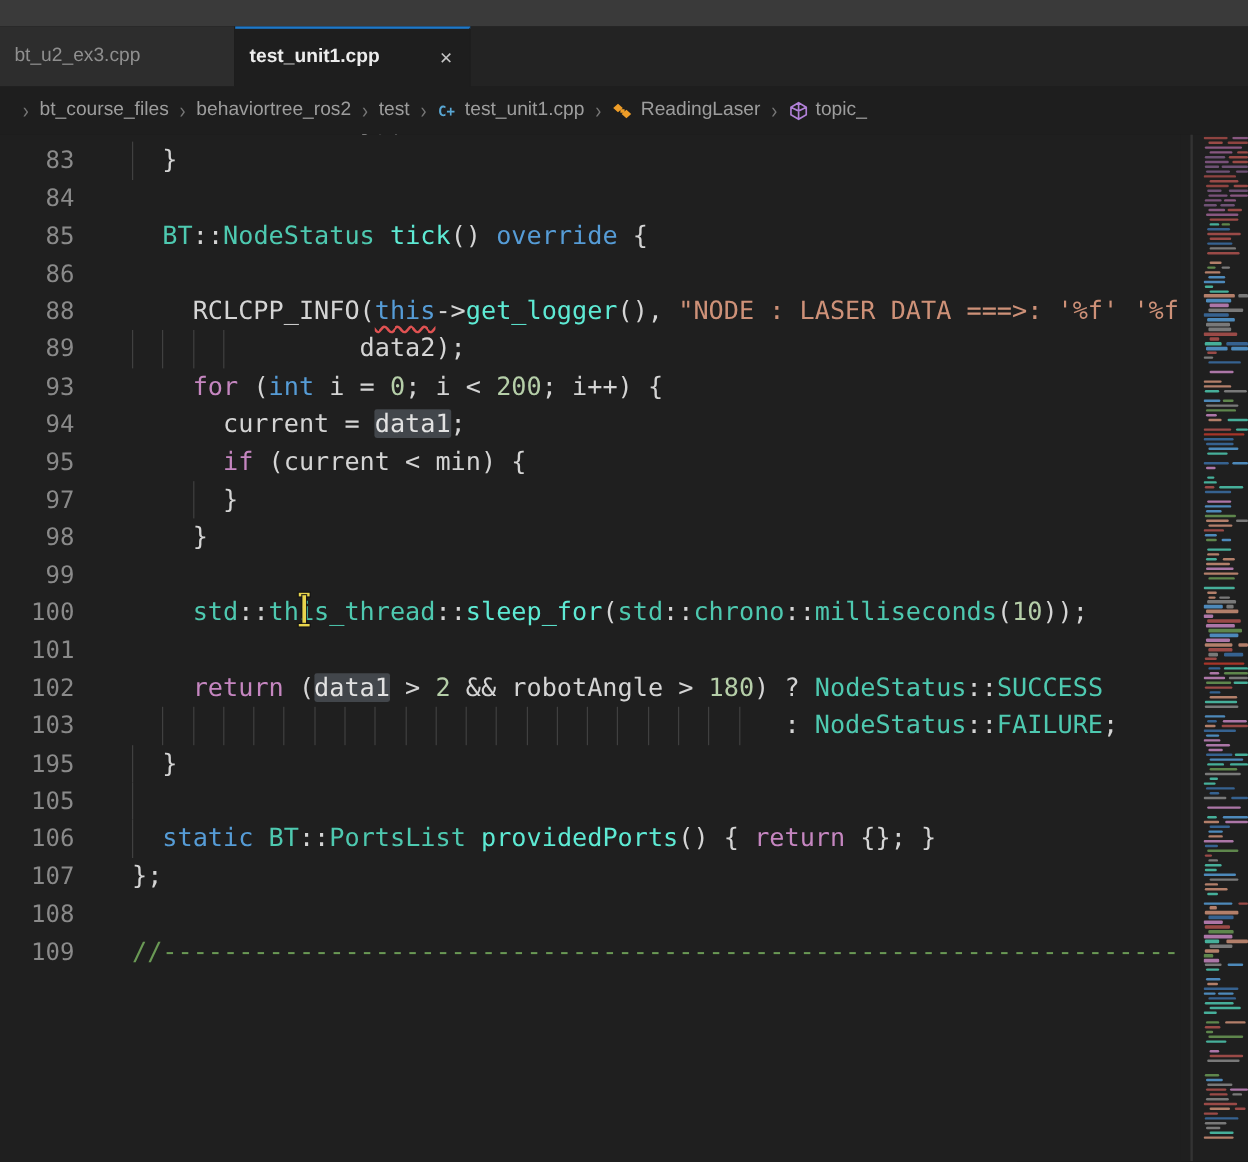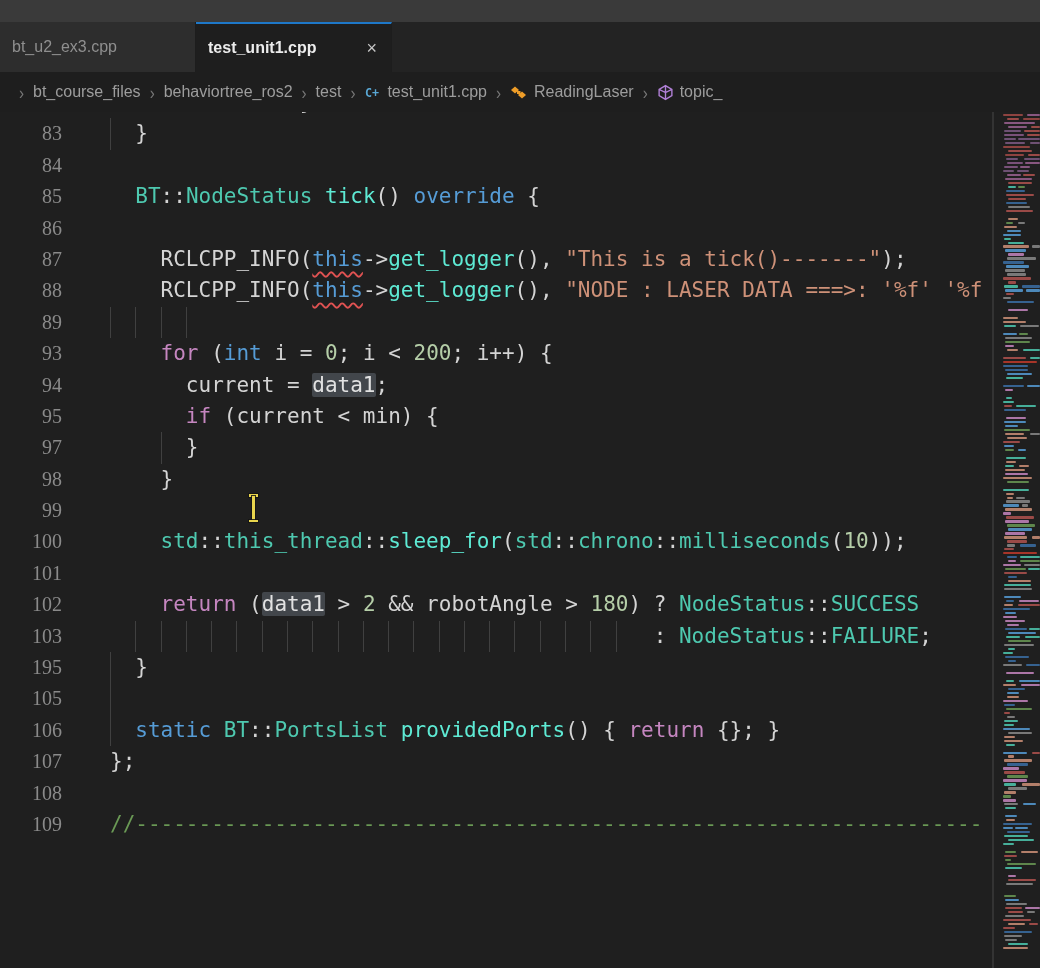--- a/index.html
+++ b/index.html
@@ -24,21 +24,21 @@
                  white-space:nowrap; overflow:hidden; }
   .crumb { display:flex; align-items:center; cursor:pointer; }
   .crumb-sep { color:#767676; font-size:15px; margin:0 9px; transform:scaleY(1.25); display:inline-block; }
   .crumb-icon { display:inline-flex; margin-right:6px; align-items:center; }
 
   
   .editor { position:absolute; left:0; top:112px; width:1040px; height:856px; background:#1f1f1f; overflow:hidden; }
   .code-scroll { position:absolute; left:0; top:-25px; width:1000px; }
   .code-line { position:relative; height:31.4px; line-height:31.4px; white-space:pre;
                font-family:"DejaVu Sans Mono", monospace; font-size:21px; color:#d4d4d4; }
-  .gutter { position:absolute; left:0; top:0; width:62px; text-align:right; color:#8a8a8a; font-size:20px;font-family:Liberation Serif, serif; }
+  .gutter { position:absolute; left:0; top:0; width:62px; text-align:right; color:#8a8a8a; font-size:20px; }
   .ltext { position:absolute; left:110px; top:0; }
   .guide { position:absolute; top:0; width:1px; height:31.4px; background:#404040; }
 
   .tk-pl  { color:#d4d4d4; }
   .tk-kw  { color:#569cd6; }
   .tk-ctl { color:#c586c0; }
   .tk-ty  { color:#4ec9b0; }
   .tk-fn  { color:#5eead4; }
   .tk-str { color:#ce9178; }
   .tk-num { color:#b5cea8; }
@@ -120,23 +120,22 @@
       </span>
     </div>
 
   <div class="editor">
     <div class="code-scroll" id="code">
         <div class="code-line"><span class="gutter"></span><span class="ltext"><span class="tk-pl">               });</span></span></div>
         <div class="code-line"><span class="gutter">83</span><span class="guide" style="left: 110px;"></span><span class="ltext"><span class="tk-pl">  }</span></span></div>
         <div class="code-line"><span class="gutter">84</span><span class="ltext"></span></div>
         <div class="code-line"><span class="gutter">85</span><span class="ltext"><span class="tk-pl">  </span><span class="tk-ty">BT</span><span class="tk-pl">::</span><span class="tk-ty">NodeStatus</span><span class="tk-pl"> </span><span class="tk-fn">tick</span><span class="tk-pl">() </span><span class="tk-kw">override</span><span class="tk-pl"> {</span></span></div>
         <div class="code-line"><span class="gutter">86</span><span class="ltext"></span></div>
-        <div class="code-line"><span class="gutter">87</span><span class="ltext"><span class="tk-pl">    RCLCPP_INFO(</span><span class="tk-this">this</span><span class="tk-pl">-&gt;</span><span class="tk-fn">get_logger</span><span class="tk-pl">(), </span><span class="tk-str">"This is a tick()-------"</span><span class="tk-pl">);</span></span></div>
         <div class="code-line"><span class="gutter">88</span><span class="ltext"><span class="tk-pl">    RCLCPP_INFO(</span><span class="tk-this">this</span><span class="tk-pl">-&gt;</span><span class="tk-fn">get_logger</span><span class="tk-pl">(), </span><span class="tk-str">"NODE : LASER DATA ===&gt;: '%f' '%f'"</span><span class="tk-pl">,</span></span></div>
-        <div class="code-line"><span class="gutter">89</span><span class="guide" style="left: 110px;"></span><span class="guide" style="left: 135.28px;"></span><span class="guide" style="left: 160.56px;"></span><span class="guide" style="left: 185.84px;"></span></div>
+        <div class="code-line"><span class="gutter">89</span><span class="guide" style="left: 110px;"></span><span class="guide" style="left: 135.28px;"></span><span class="guide" style="left: 160.56px;"></span><span class="guide" style="left: 185.84px;"></span><span class="ltext"><span class="tk-pl">               data2);</span></span></div>
         <div class="code-line"><span class="gutter">93</span><span class="ltext"><span class="tk-pl">    </span><span class="tk-ctl">for</span><span class="tk-pl"> (</span><span class="tk-kw">int</span><span class="tk-pl"> i = </span><span class="tk-num">0</span><span class="tk-pl">; i &lt; </span><span class="tk-num">200</span><span class="tk-pl">; i++) {</span></span></div>
         <div class="code-line"><span class="gutter">94</span><span class="ltext"><span class="tk-pl">      current = </span><span class="tk-hl">data1</span><span class="tk-pl">;</span></span></div>
         <div class="code-line"><span class="gutter">95</span><span class="ltext"><span class="tk-pl">      </span><span class="tk-ctl">if</span><span class="tk-pl"> (current &lt; min) {</span></span></div>
         <div class="code-line"><span class="gutter">97</span><span class="guide" style="left: 160.56px;"></span><span class="ltext"><span class="tk-pl">      }</span></span></div>
         <div class="code-line"><span class="gutter">98</span><span class="ltext"><span class="tk-pl">    }</span></span></div>
         <div class="code-line"><span class="gutter">99</span><span class="ltext"></span></div>
         <div class="code-line"><span class="gutter">100</span><span class="ltext"><span class="tk-pl">    </span><span class="tk-ty">std</span><span class="tk-pl">::</span><span class="tk-ty">this_thread</span><span class="tk-pl">::</span><span class="tk-fn">sleep_for</span><span class="tk-pl">(</span><span class="tk-ty">std</span><span class="tk-pl">::</span><span class="tk-ty">chrono</span><span class="tk-pl">::</span><span class="tk-ty">milliseconds</span><span class="tk-pl">(</span><span class="tk-num">10</span><span class="tk-pl">));</span></span></div>
         <div class="code-line"><span class="gutter">101</span><span class="ltext"></span></div>
         <div class="code-line"><span class="gutter">102</span><span class="ltext"><span class="tk-pl">    </span><span class="tk-ctl">return</span><span class="tk-pl"> (</span><span class="tk-hl">data1</span><span class="tk-pl"> &gt; </span><span class="tk-num">2</span><span class="tk-pl"> &amp;&amp; robotAngle &gt; </span><span class="tk-num">180</span><span class="tk-pl">) ? </span><span class="tk-ty">NodeStatus</span><span class="tk-pl">::</span><span class="tk-ty">SUCCESS</span></span></div>
         <div class="code-line"><span class="gutter">103</span><span class="guide" style="left: 135.28px;"></span><span class="guide" style="left: 160.56px;"></span><span class="guide" style="left: 185.84px;"></span><span class="guide" style="left: 211.12px;"></span><span class="guide" style="left: 236.4px;"></span><span class="guide" style="left: 261.68px;"></span><span class="guide" style="left: 286.96px;"></span><span class="guide" style="left: 312.24px;"></span><span class="guide" style="left: 337.52px;"></span><span class="guide" style="left: 362.8px;"></span><span class="guide" style="left: 388.08px;"></span><span class="guide" style="left: 413.36px;"></span><span class="guide" style="left: 438.64px;"></span><span class="guide" style="left: 463.92px;"></span><span class="guide" style="left: 489.2px;"></span><span class="guide" style="left: 514.48px;"></span><span class="guide" style="left: 539.76px;"></span><span class="guide" style="left: 565.04px;"></span><span class="guide" style="left: 590.32px;"></span><span class="guide" style="left: 615.6px;"></span><span class="ltext"><span class="tk-pl">                                           : </span><span class="tk-ty">NodeStatus</span><span class="tk-pl">::</span><span class="tk-ty">FAILURE</span><span class="tk-pl">;</span></span></div>

